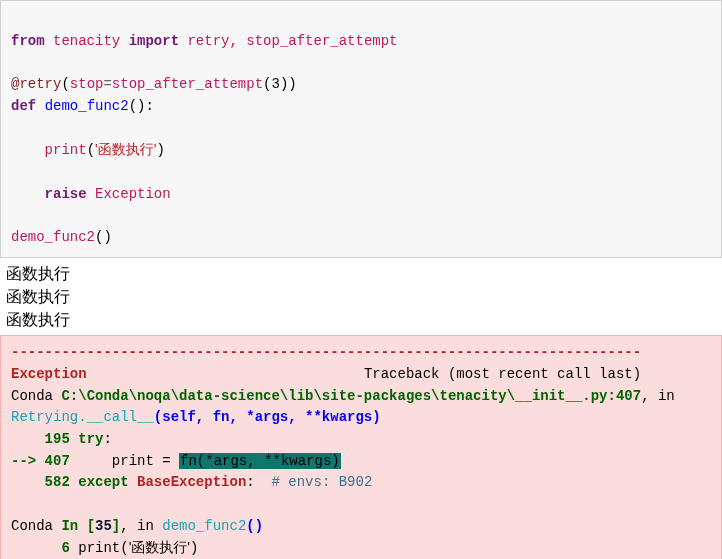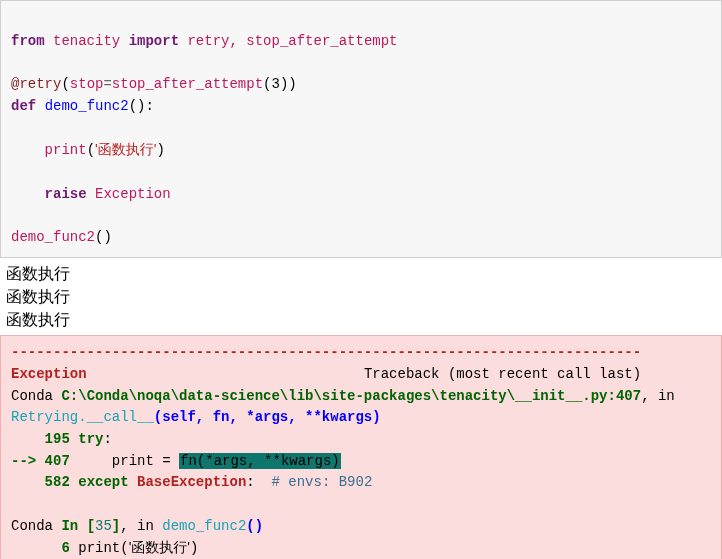--- a/index.html
+++ b/index.html
@@ -47,21 +47,21 @@
   .tb-norm { color: #000; }
   .tb-path { color: #006400; font-weight: bold; }
   .tb-func { color: #16a3b6; }
   .tb-sig  { color: #0000ff; font-weight: bold; font-family: Liberation Mono, monospace; }
   .tb-ln   { color: #006400; font-weight: bold; }
   .tb-arrow{ color: #006400; font-weight: bold; }
   .tb-kw   { color: #006400; font-weight: bold; }
   .tb-hl   { background: #0f766e; color: #000; padding: 0 1px; }
   .tb-comm { color: #3a6f8f; }
   .tb-in   { color: #006400; font-weight: bold; }
-  .tb-innum{ color: #0f766e; font-weight: normal; }
+  .tb-innum{ color: #0f172a; font-weight: bold; }
   .tb-func2{ color: #16a3b6; }
   .cn { font-family: "Microsoft YaHei", sans-serif; }
 </style>
 </head>
 <body>
 
 <div class="code-cell">
 <span class="tok-keyword">from</span> <span class="tok-name">tenacity</span> <span class="tok-keyword">import</span> <span class="tok-name">retry, stop_after_attempt</span>
 
 <span class="tok-decorator">@retry</span><span class="tok-paren">(</span><span class="tok-name">stop</span><span class="tok-op">=</span><span class="tok-name">stop_after_attempt</span><span class="tok-paren">(</span><span class="tok-num">3</span><span class="tok-paren">)</span><span class="tok-paren">)</span>

